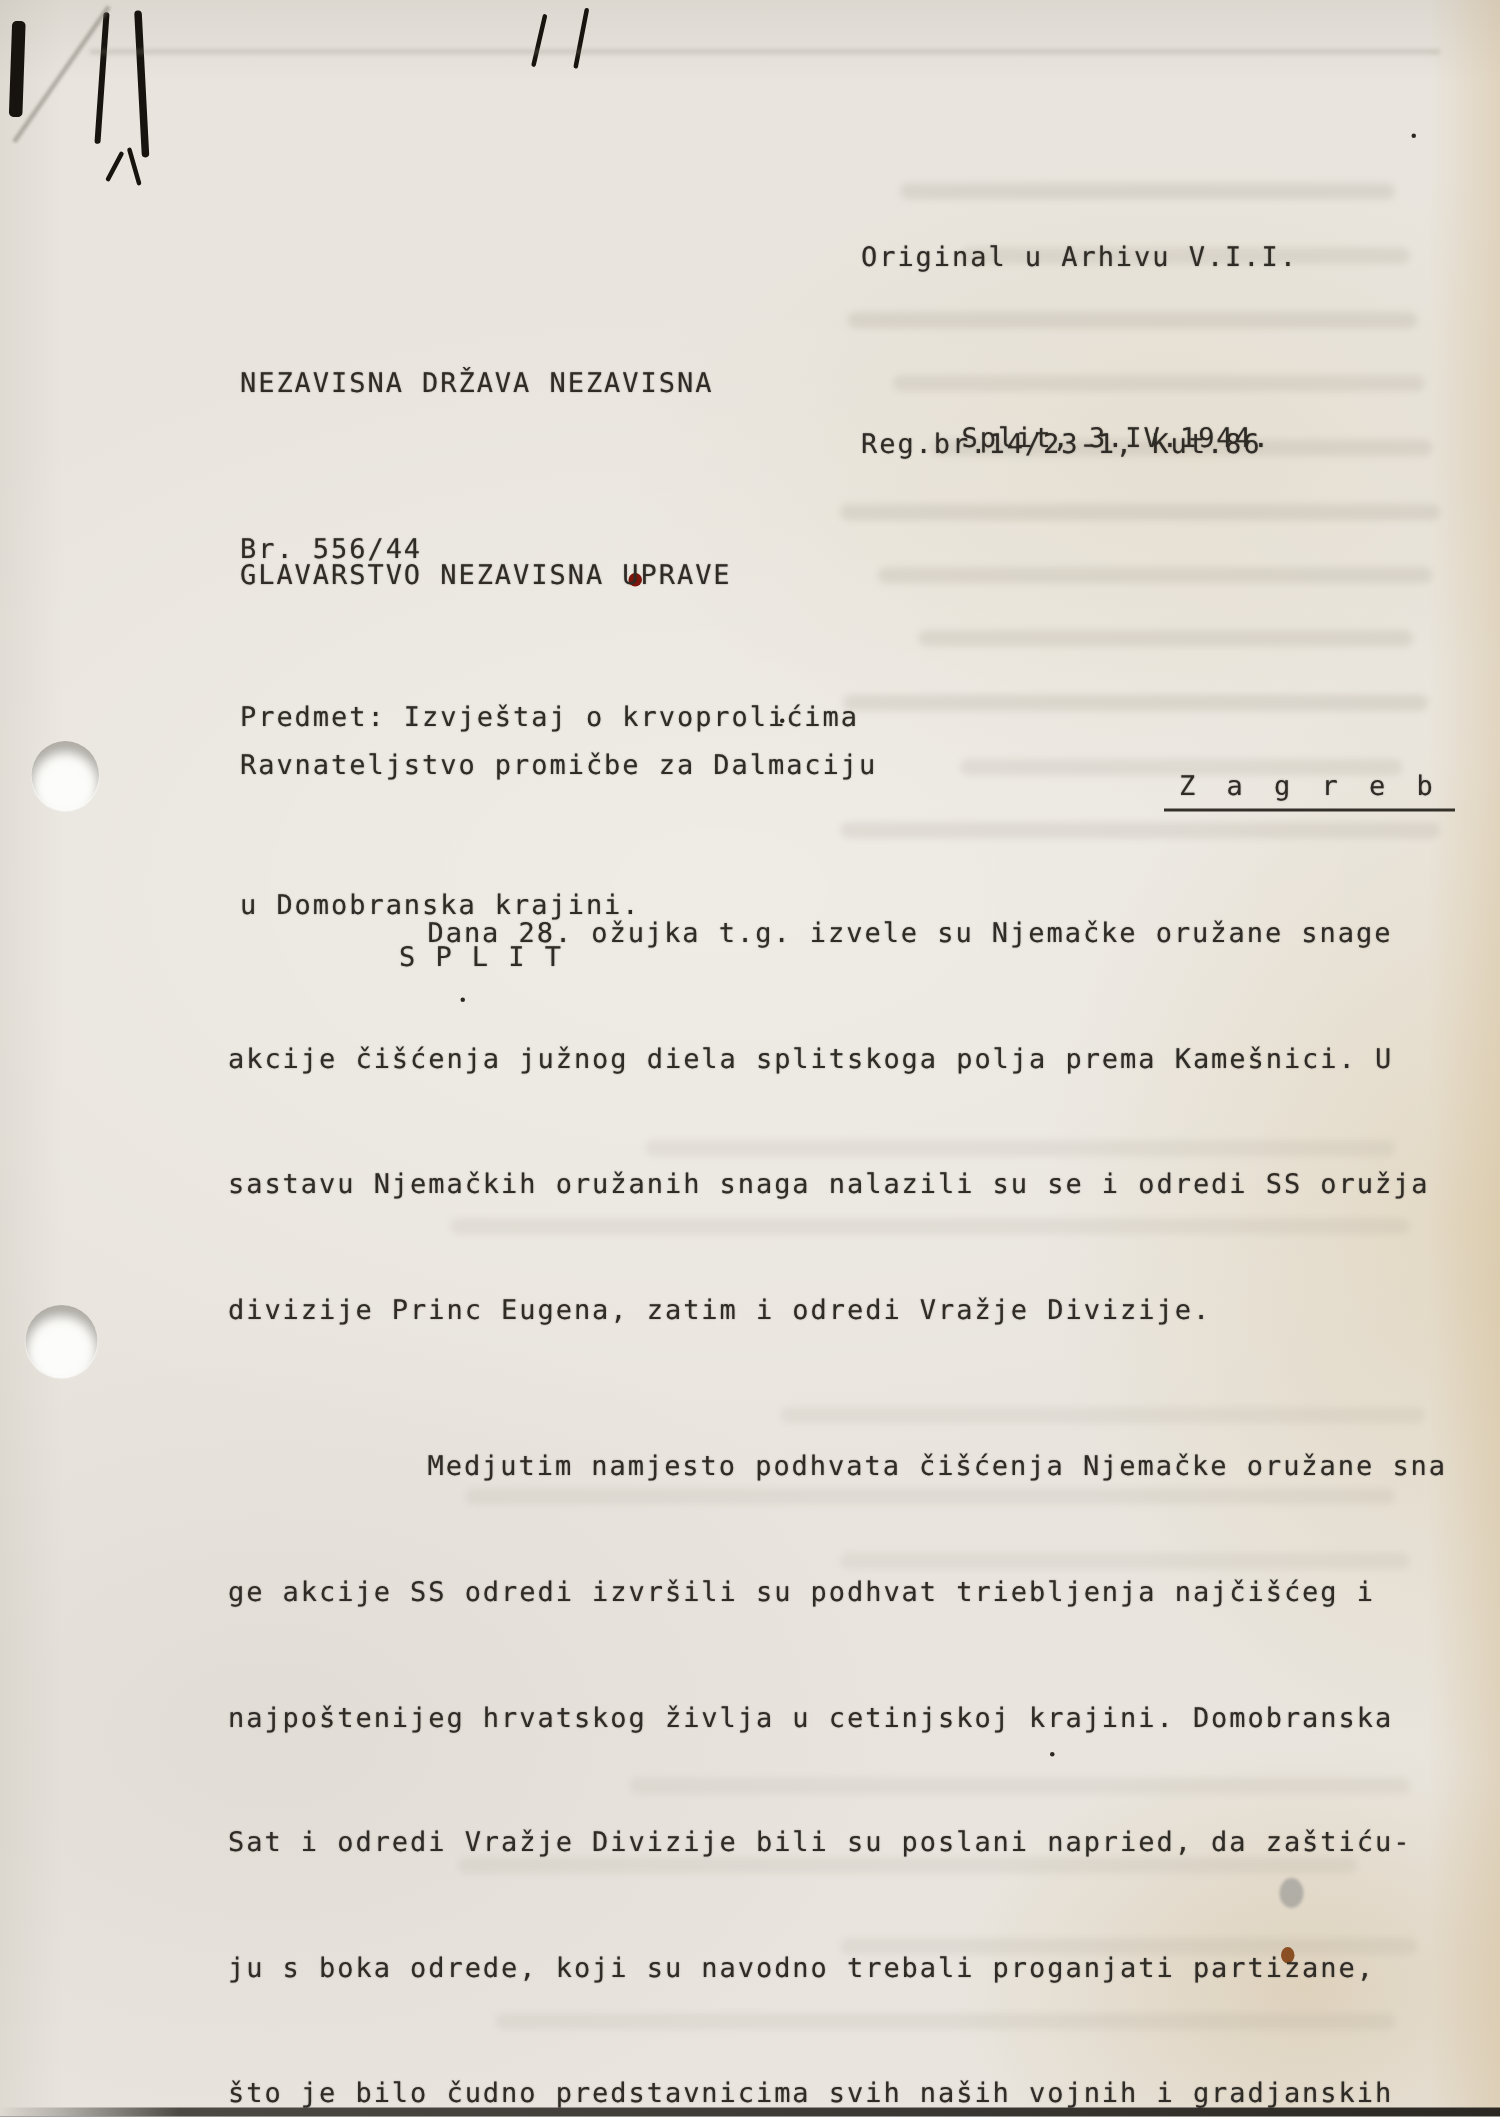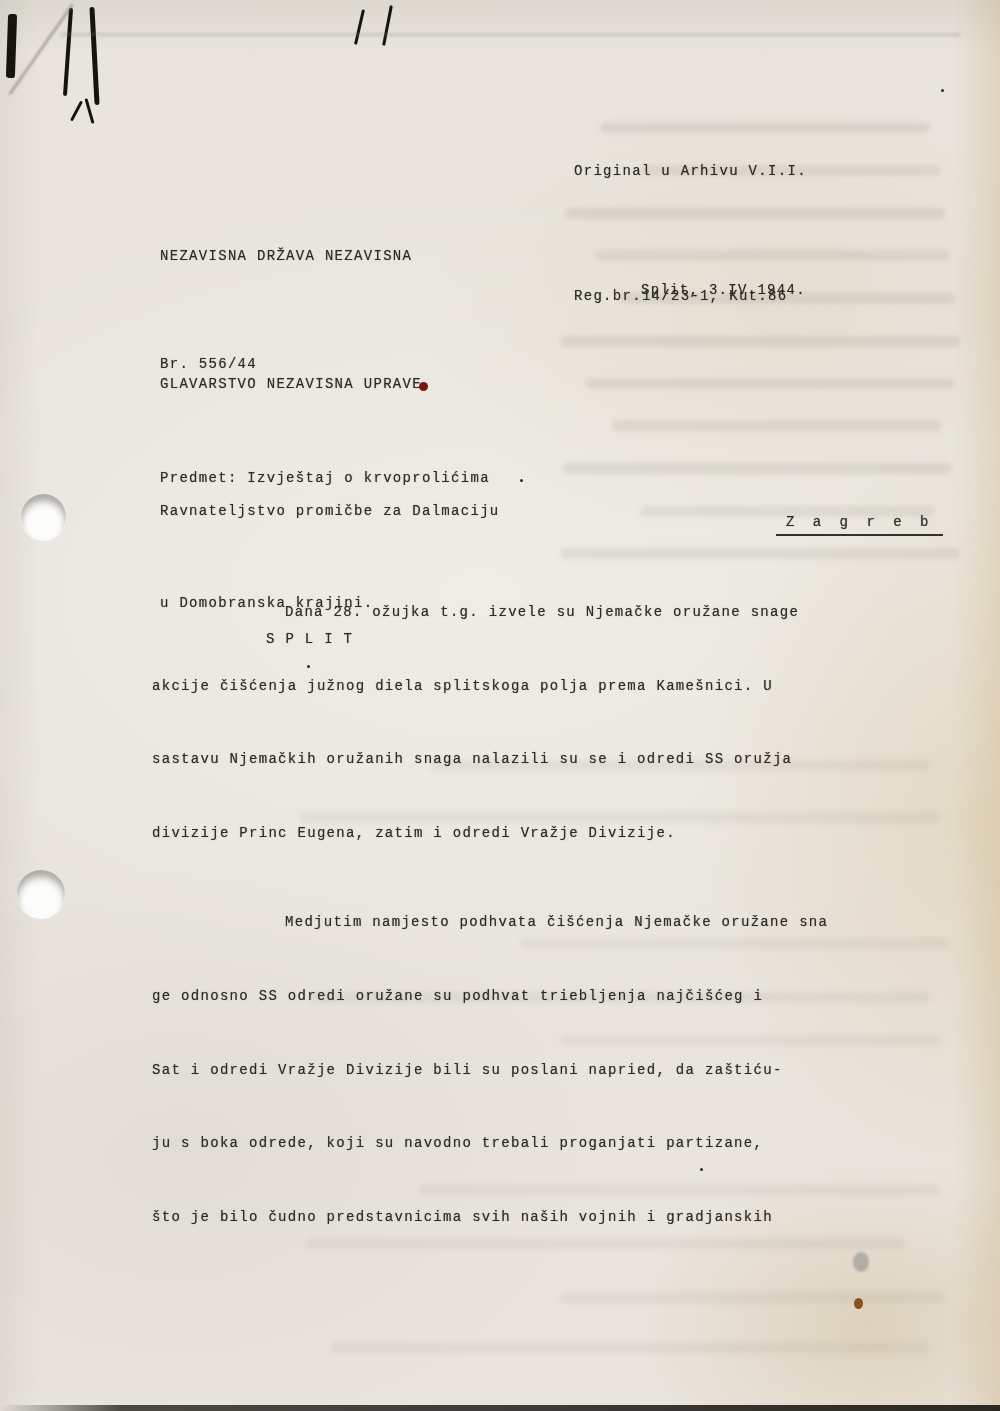--- a/index.html
+++ b/index.html
@@ -17,25 +17,24 @@
       radial-gradient(ellipse 900px 520px at 48% 42%, rgba(255,255,251,0.28), transparent 78%),
       linear-gradient(to right, rgba(158,150,136,0.14), transparent 42px),
       linear-gradient(to left, rgba(197,161,99,0.26), transparent 48px),
       linear-gradient(to bottom, rgba(168,163,152,0.20), transparent 55px);
     font-family:"DejaVu Sans Mono","Liberation Mono",monospace;
     color:#2f2b26;
   }
   .typew{
     position:absolute;
     white-space:pre;
-    font-size:14px;
+    font-size:18px;
     letter-spacing:1.3px;
     color:#2f2b26;
     text-shadow:0 0 1px rgba(47,43,38,0.55);
-    font-family:Liberation Mono, monospace;
   }
   .lh{line-height:42.5px;}
   .lh .lh-indent{padding-left:106px;}
   .two-line{line-height:41.5px;}
   .heading{letter-spacing:-1.4px;}
   .zagreb{
     letter-spacing:5px;
     padding:0 10px 4px 10px;
     border-bottom:2.5px solid #34302a;
     text-align:right;
@@ -135,21 +134,22 @@
 
   <div class="typew zagreb" style="left:776px;top:514px;">Z a g r e b</div>
 
   <div class="typew doc-body">
     <div class="indent">Dana 28. ožujka t.g. izvele su Njemačke oružane snage</div>
     <div>akcije čišćenja južnog diela splitskoga polja prema Kamešnici. U</div>
     <div>sastavu Njemačkih oružanih snaga nalazili su se i odredi SS oružja</div>
     <div>divizije Princ Eugena, zatim i odredi Vražje Divizije.</div>
 
     <div class="indent">Medjutim namjesto podhvata čišćenja Njemačke oružane sna</div>
-    <div>ge odnosno SS odredi oružane su podhvat triebljenja najčišćeg i</div>
+    <div>ge akcije SS odredi izvršili su podhvat triebljenja najčišćeg i</div>
+    <div>najpoštenijeg hrvatskog življa u cetinjskoj krajini. Domobranska</div>
     <div>Sat i odredi Vražje Divizije bili su poslani napried, da zaštiću-</div>
     <div>ju s boka odrede, koji su navodno trebali proganjati partizane,</div>
     <div>što je bilo čudno predstavnicima svih naših vojnih i gradjanskih</div>
     
     
     
 
     
     
     

